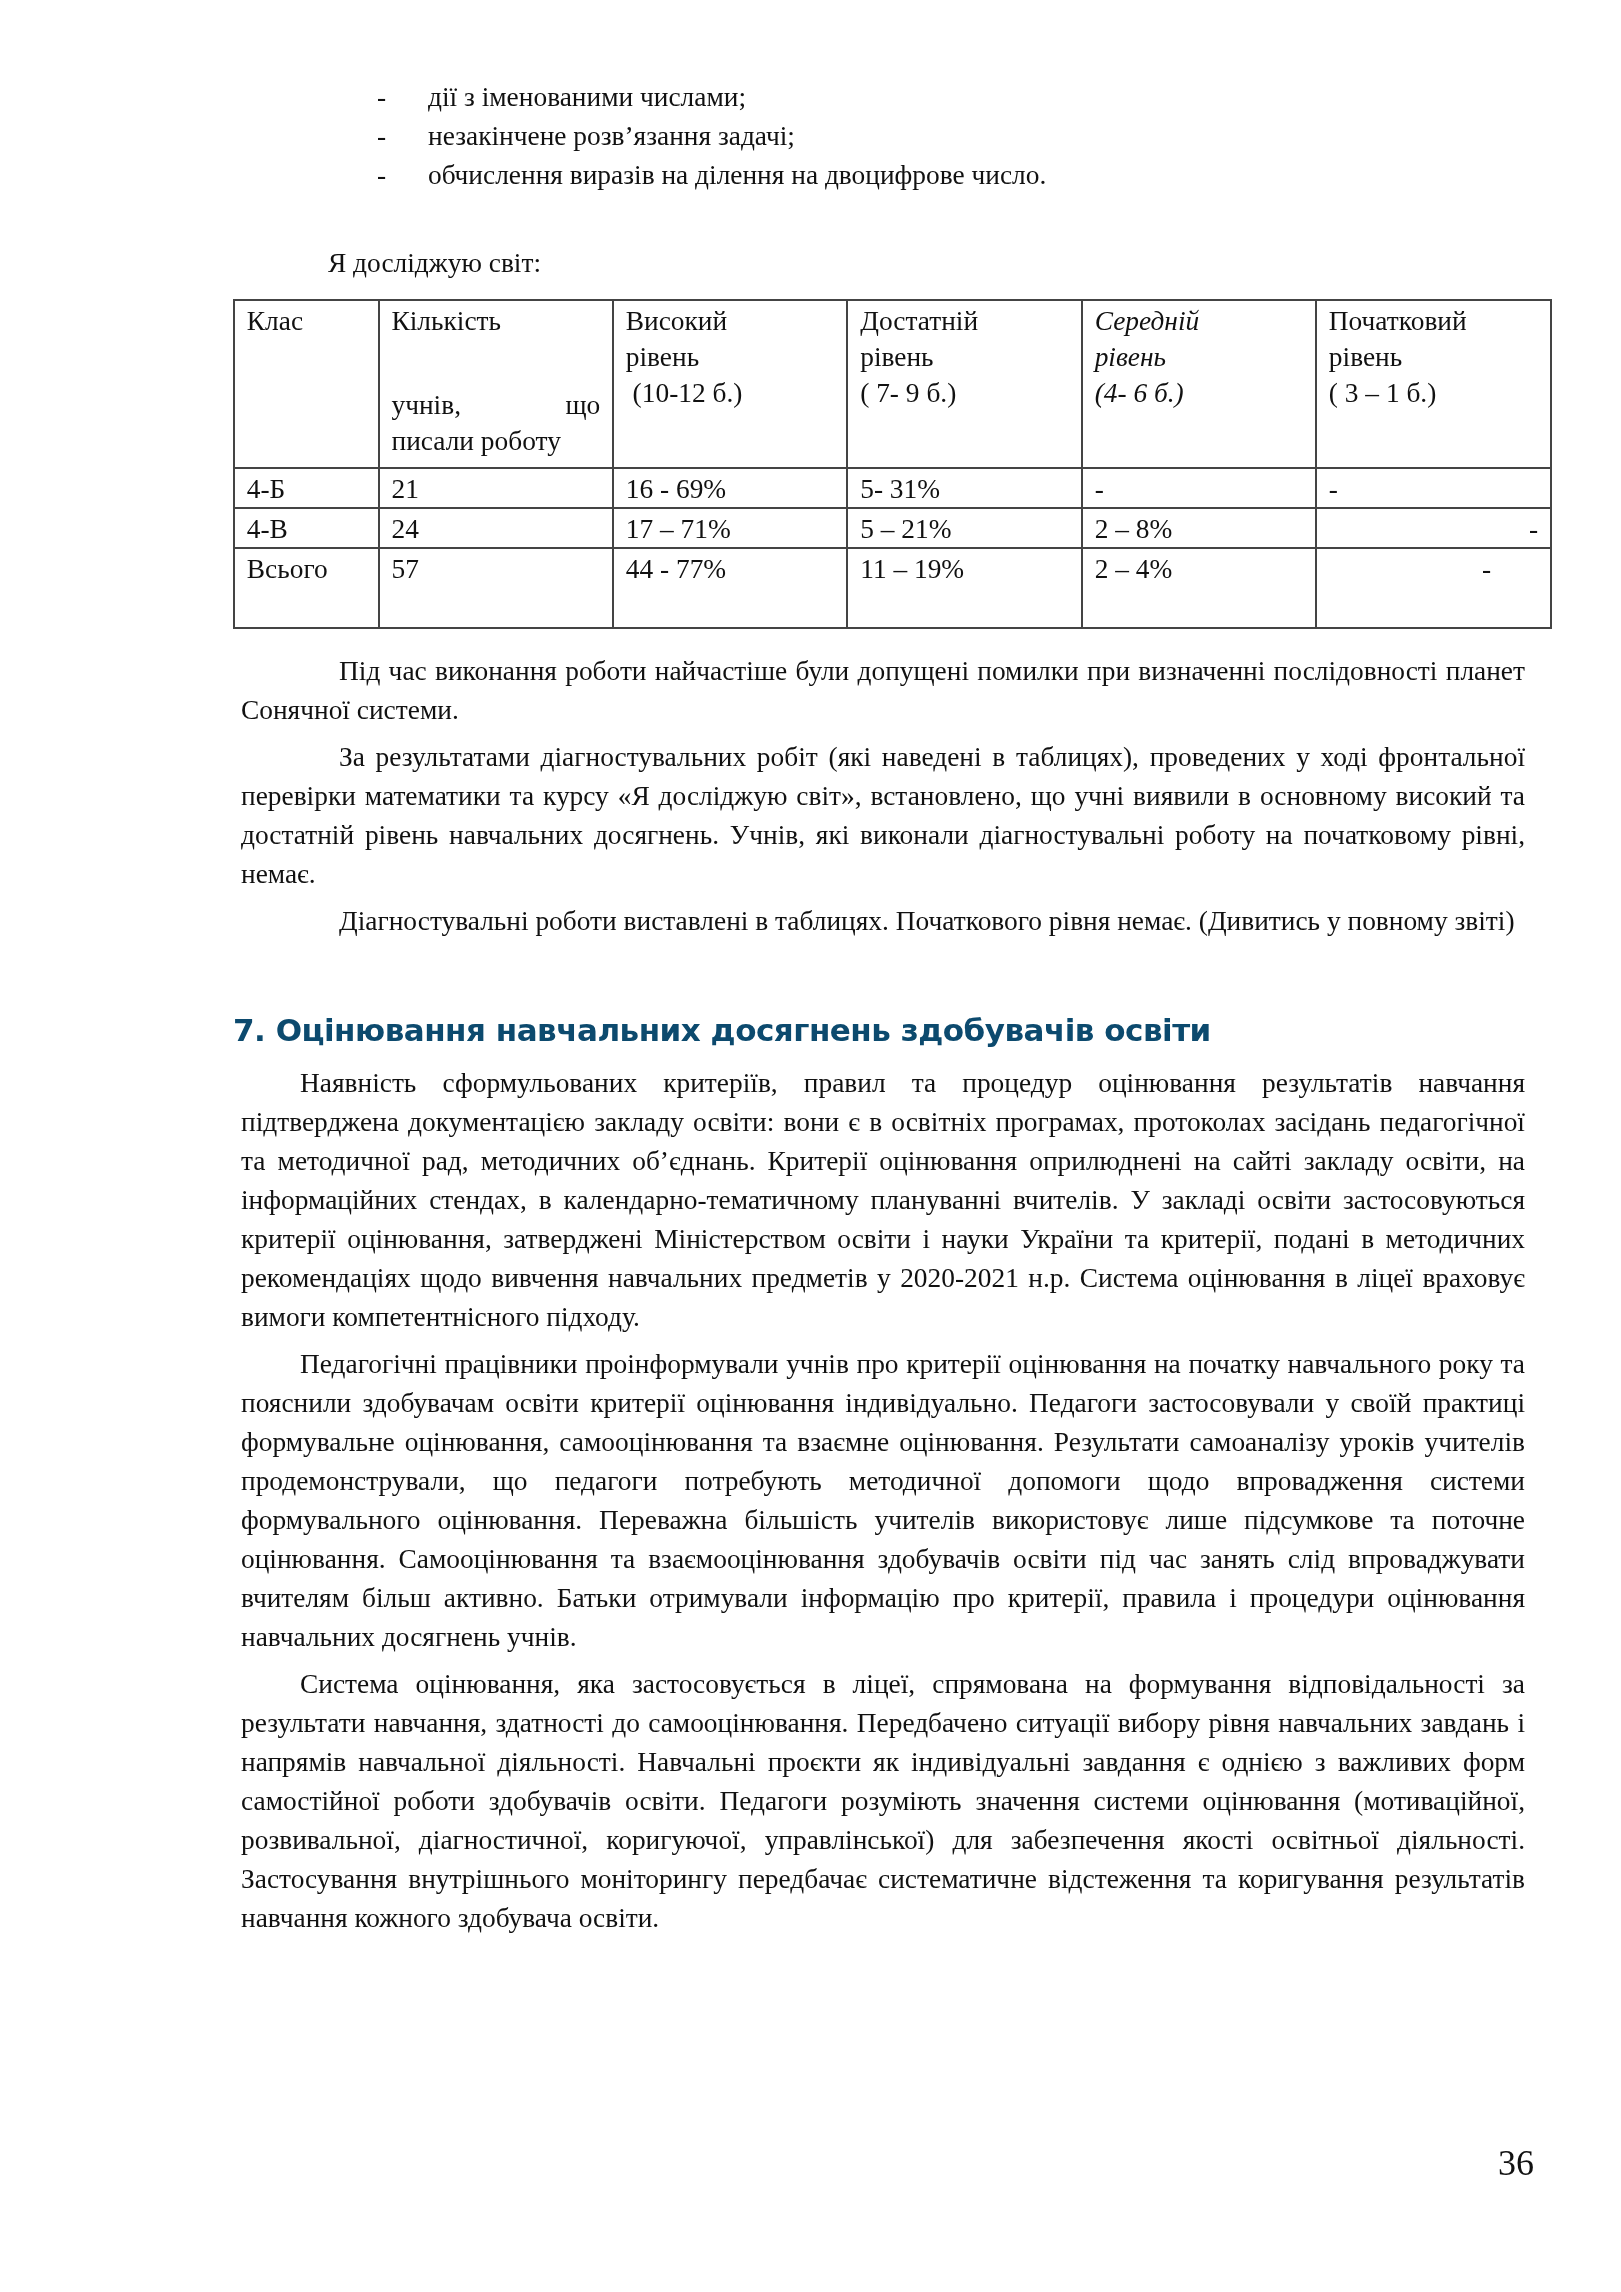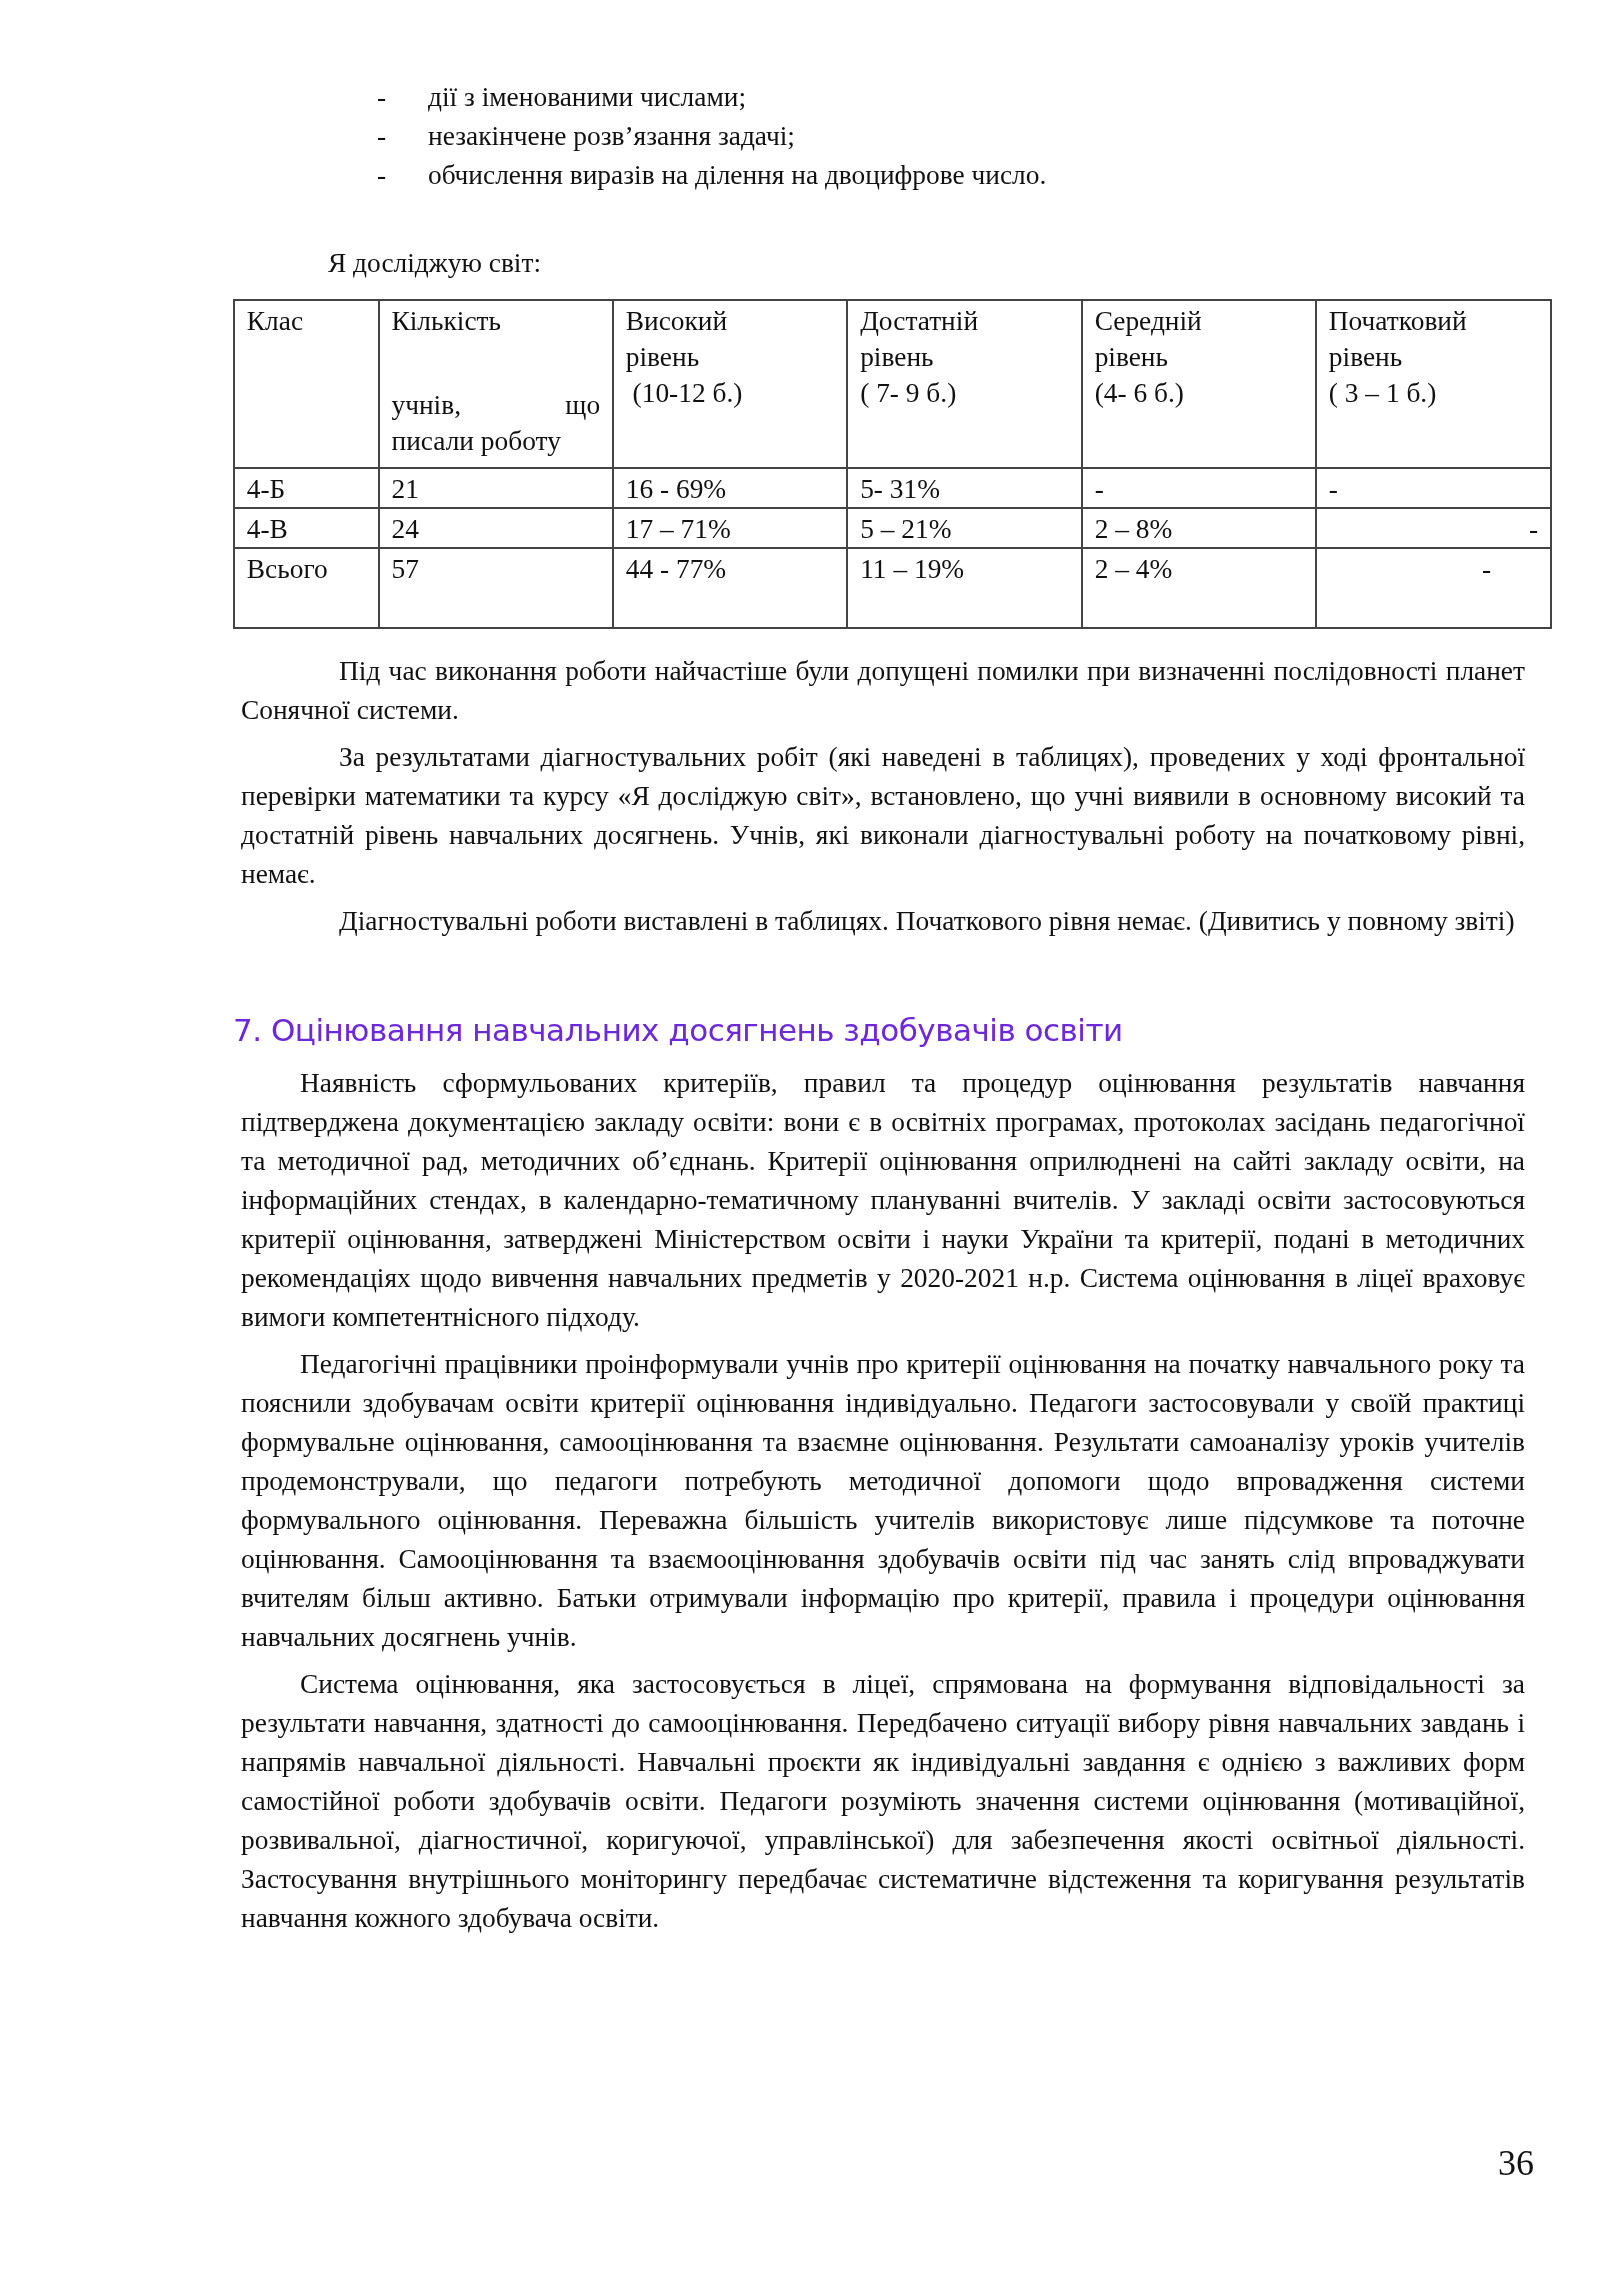--- a/index.html
+++ b/index.html
@@ -15,34 +15,34 @@
   table.results {
     position: absolute; left: 233px; top: 299px; width: 1319px;
     border-collapse: collapse; font-size: 27.4px; line-height: 36px;
   }
   table.results td, table.results th {
     border: 2px solid #444; vertical-align: top; padding: 2px 11.8px 0 11.8px;
     font-weight: normal; text-align: left;
   }
   table.results th { padding-bottom: 8px; }
   .c1 { width: 120px; } .c2 { width: 211px; } .c3 { width: 211px; margin-top: 39px; }
-  .c4 { width: 211px; } .c5 { width: 211px; } .c6 { width: 211px; }
+  .c4 { width: 211px; } .c5 { width: 211px; font-style: italic; } .c6 { width: 211px; }
   .hjust { text-align: justify; text-align-last: justify; margin-top: 48px; }
   .row-total td { height: 76px; margin-left: 40px; }
   .right-dash { text-align: right !important; }
   .mid-dash { text-align: right !important; padding-right: 59px !important; }
   .body1 {
     position: absolute; left: 233px; top: 644px; width: 1300px;
     font-size: 27.4px; line-height: 39px; text-align: justify;
   }
   .body1 p, .body2 p { margin: 8px; text-indent: 98px; }
   .heading {
     position: absolute; left: 233px; top: 1012px;
-    font-family: "DejaVu Sans", sans-serif; font-weight: normal;
-    color: #6d28d9; font-size: 31px; letter-spacing: -0.5px;
+    font-family: "DejaVu Sans", sans-serif; font-weight: bold;
+    color: #0c4a6e; font-size: 31px; letter-spacing: -0.5px;
   }
   .body2 {
     position: absolute; left: 233px; top: 1056px; width: 1300px;
     font-size: 27.4px; line-height: 39px; text-align: justify;
   }
   .body2 p { text-indent: 59px; }
   .page-num { position: absolute; left: 1498px; top: 2142px; font-size: 36px; }
 </style>
 </head>
 <body>

